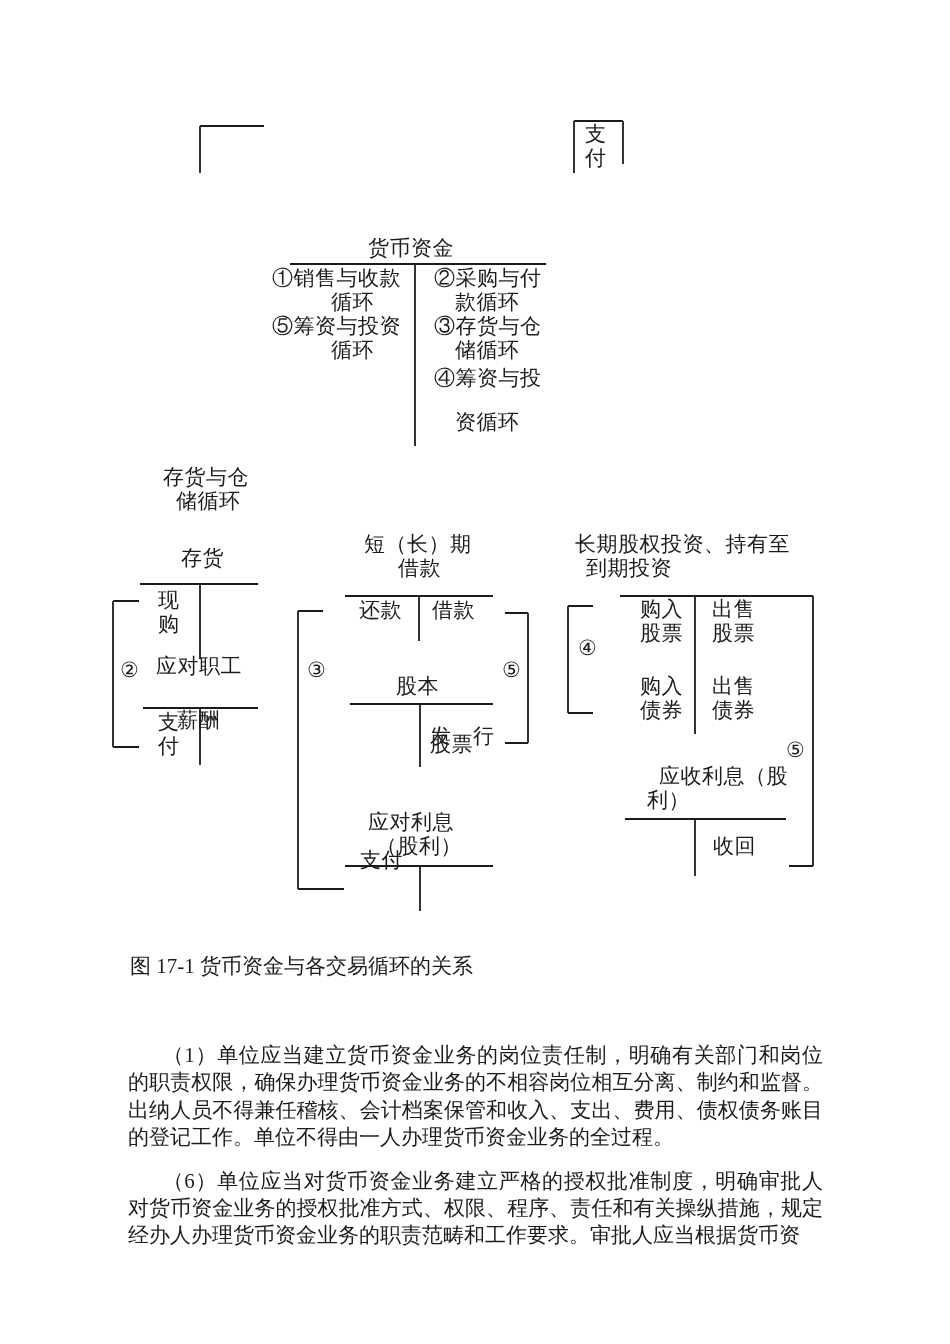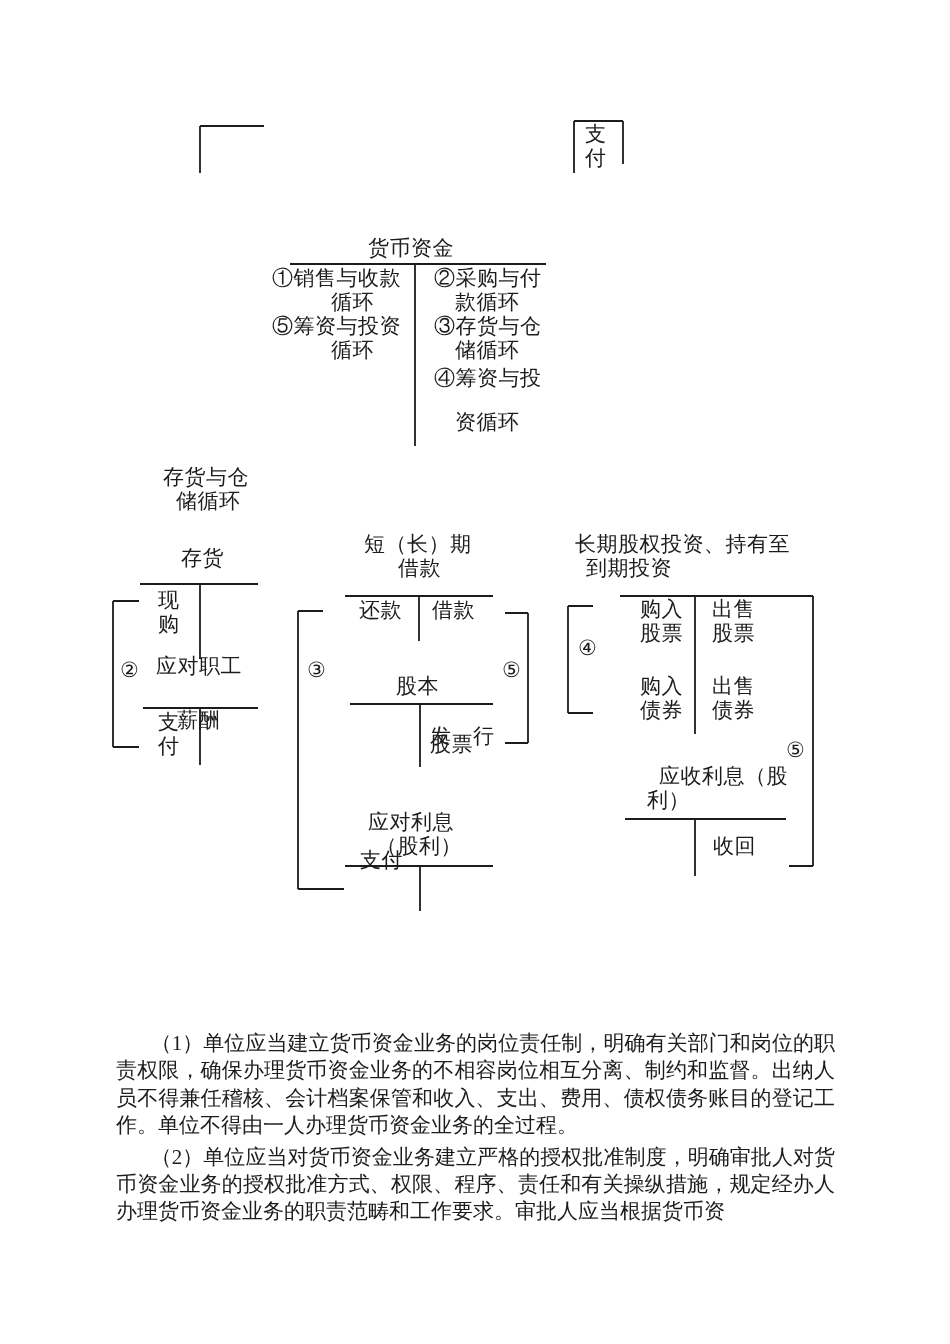--- a/index.html
+++ b/index.html
@@ -26,21 +26,21 @@
     font-size:21px;
   }
   .bodytext {
     position:absolute;
     left:112px; top:1026px;
     width:727px;
     font-size:21px;
     line-height:27.4px;
     text-align:justify;
   }
-  .bodytext p { text-indent:1.65em; margin:4px; }
+  .bodytext p { text-indent:1.65em; margin:16px; }
 </style>
 </head>
 <body>
 
 <div class="page">
 
   <svg class="lines" width="950" height="1344" viewBox="0 0 950 1344">
     <g>
       <path fill="none" stroke="#1c1c1c" stroke-width="1.8" d="
         M200 126 H264 M200 126 V173
@@ -110,19 +110,20 @@
   <div class="lbl" style="left:578px;top:636px;">④</div>
   <div class="lbl" style="left:640px;top:674px;">购入
 债券</div>
   <div class="lbl" style="left:712px;top:674px;">出售
 债券</div>
   <div class="lbl" style="left:786px;top:738px;">⑤</div>
   <div class="lbl" style="left:633px;top:764px;margin-left:26px;">应收利息（股</div>
   <div class="lbl" style="left:647px;top:788px;">利）</div>
   <div class="lbl" style="left:713px;top:834px;">收回</div>
 
+  <div class="caption">图 17-1 货币资金与各交易循环的关系</div>
 
   <div class="bodytext">
     <p>（1）单位应当建立货币资金业务的岗位责任制，明确有关部门和岗位的职责权限，确保办理货币资金业务的不相容岗位相互分离、制约和监督。出纳人员不得兼任稽核、会计档案保管和收入、支出、费用、债权债务账目的登记工作。单位不得由一人办理货币资金业务的全过程。</p>
-    <p>（2）单位应当对货币资金业务建立严格的授权批准制度，明确审批人对货币资金业务的授权批准方式、权限、程序、责任和有关操纵措施，规定经办人办理货币资金业务的职责范畴和工作要求。审批人应当根据货币资</p>
+    <p>（6）单位应当对货币资金业务建立严格的授权批准制度，明确审批人对货币资金业务的授权批准方式、权限、程序、责任和有关操纵措施，规定经办人办理货币资金业务的职责范畴和工作要求。审批人应当根据货币资</p>
   </div>
 
 </div>
 
 </body></html>

